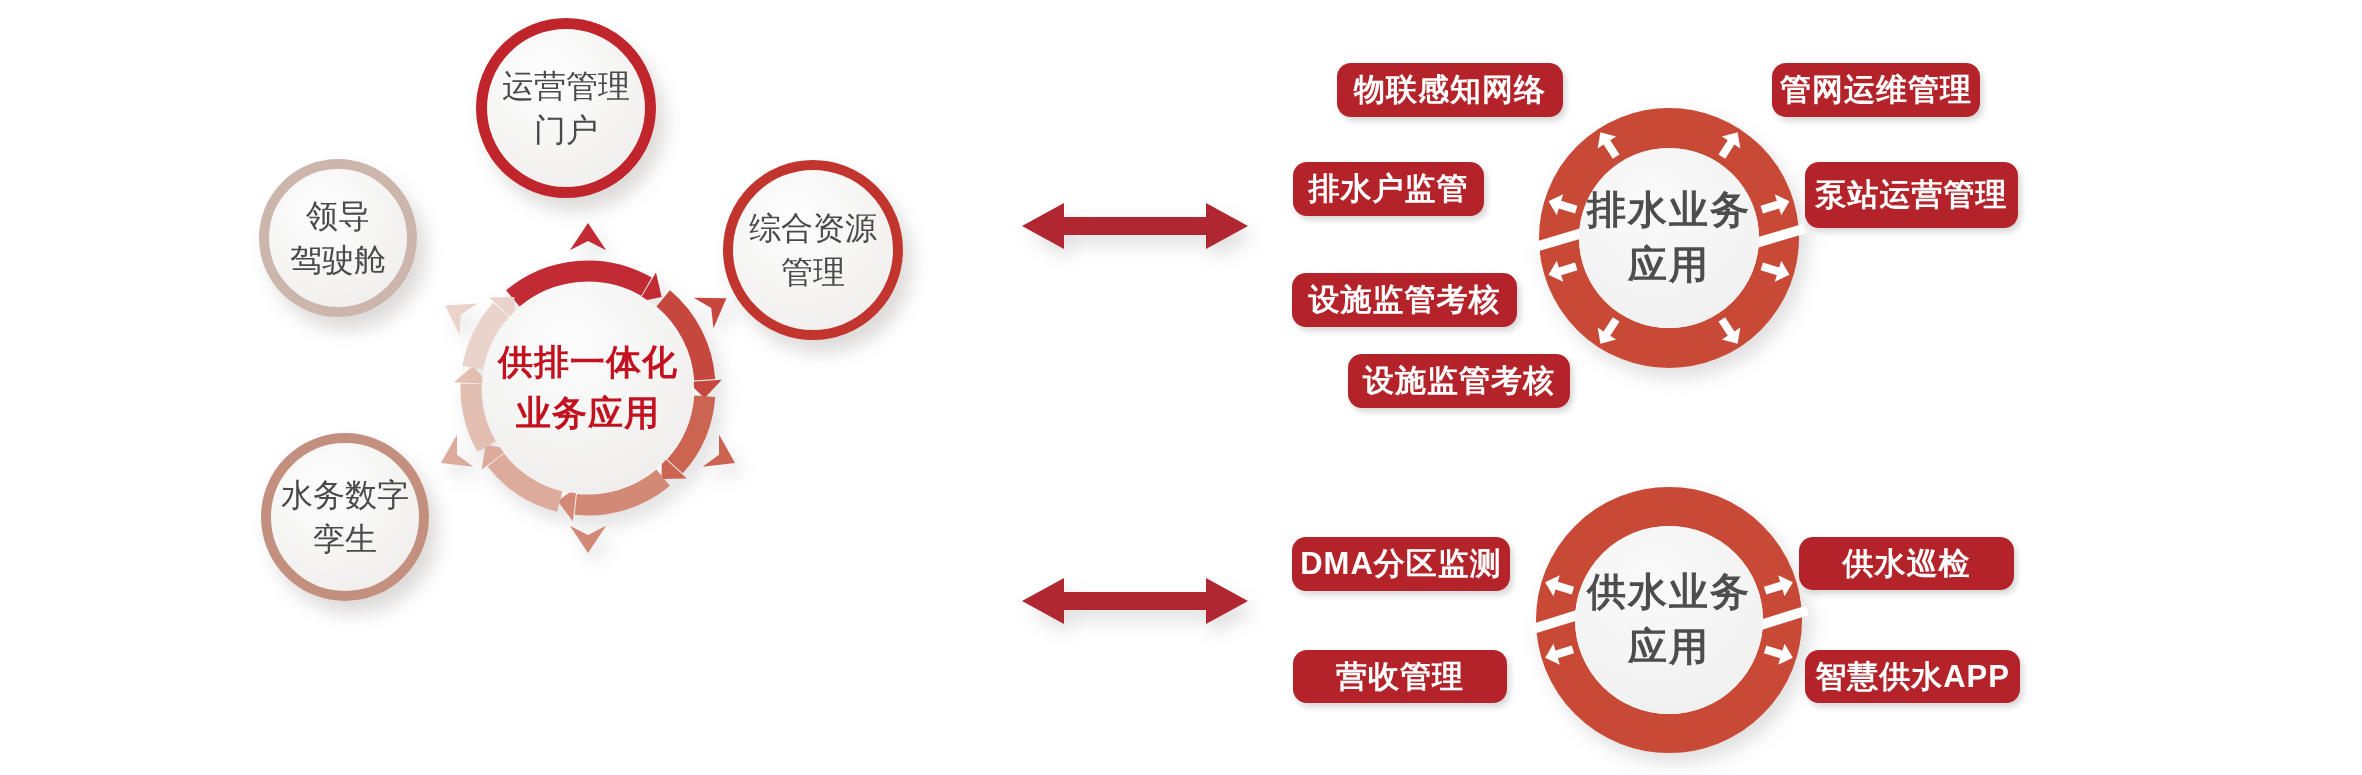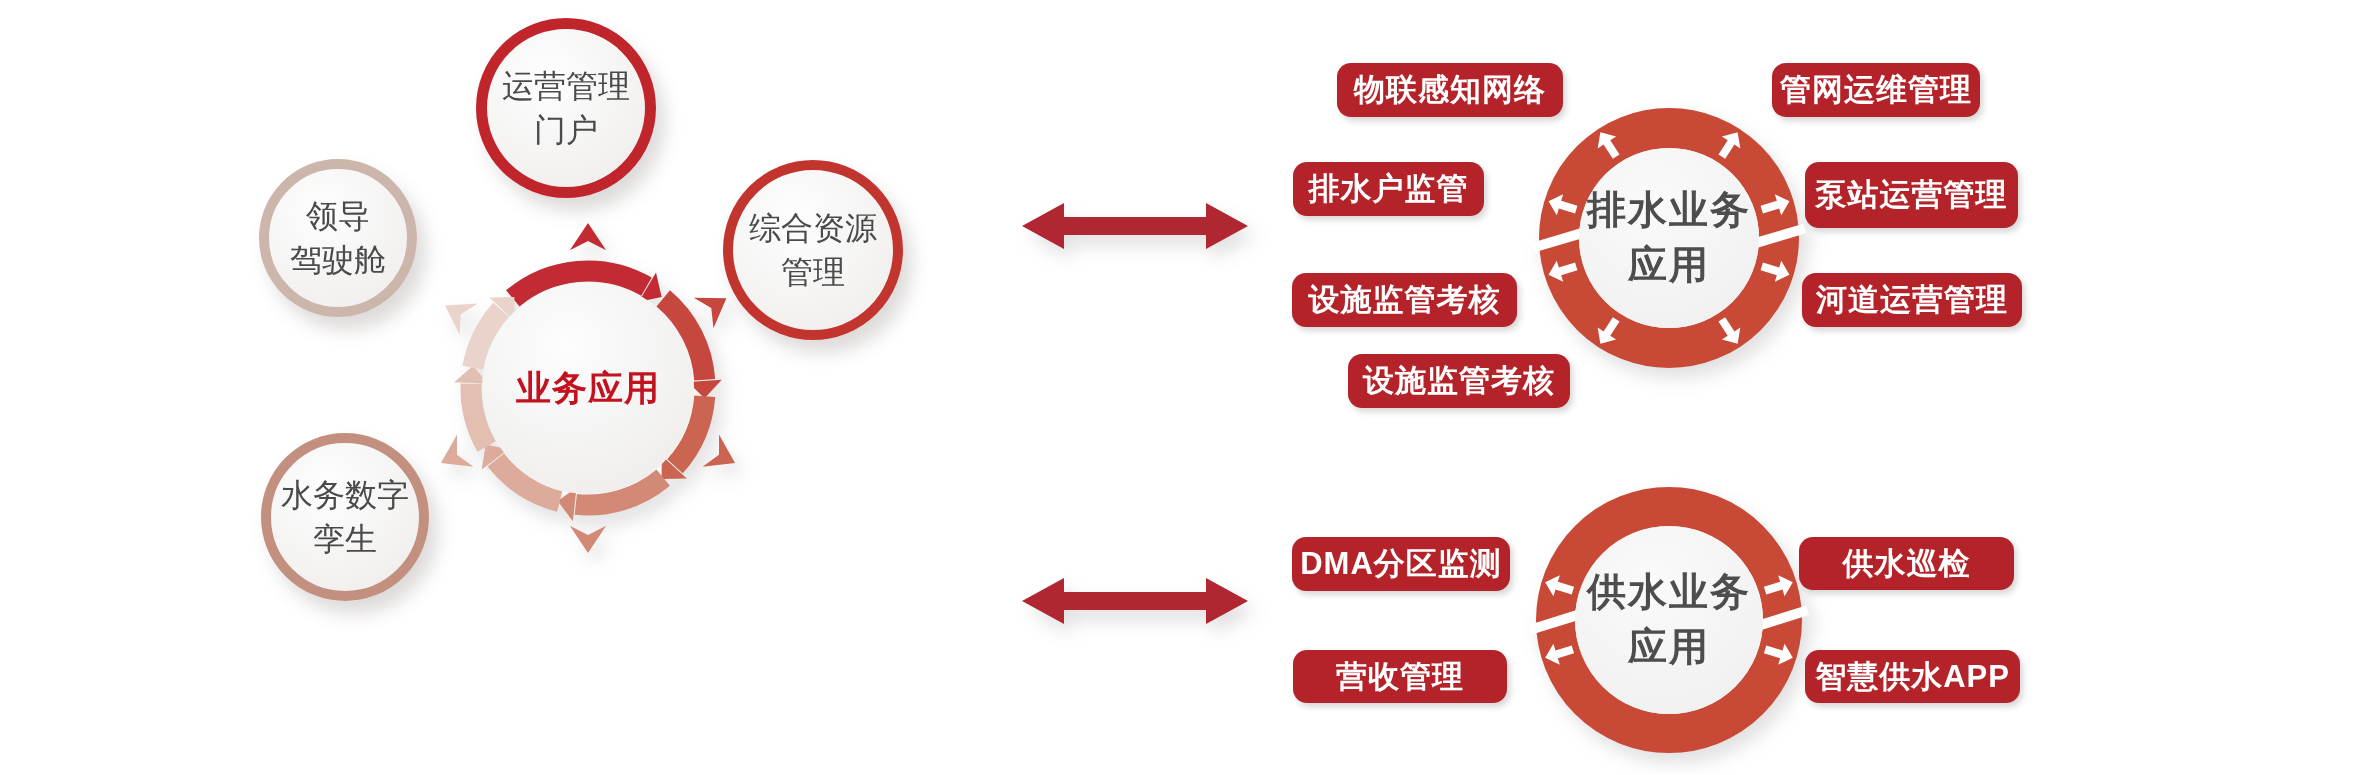--- a/index.html
+++ b/index.html
@@ -80,20 +80,21 @@
       <polygon points="0,-16 11,-4 4,-4 4,13 -4,13 -4,-4 -11,-4" fill="#ffffff" transform="translate(1560.4594101981954,586.8158115139694) rotate(-73)"></polygon>
       <polygon points="0,-16 11,-4 4,-4 4,13 -4,13 -4,-4 -11,-4" fill="#ffffff" transform="translate(1777.5405898018046,586.8158115139694) rotate(73)"></polygon>
       <polygon points="0,-16 11,-4 4,-4 4,13 -4,13 -4,-4 -11,-4" fill="#ffffff" transform="translate(1560.4594101981954,653.1841884860306) rotate(-107)"></polygon>
       <polygon points="0,-16 11,-4 4,-4 4,13 -4,13 -4,-4 -11,-4" fill="#ffffff" transform="translate(1777.5405898018046,653.1841884860306) rotate(107)"></polygon>
       <polygon points="1022,226 1064,203 1064,217 1206,217 1206,203 1248,226 1206,249 1206,235 1064,235 1064,249" fill="#b02731"></polygon>
       <polygon points="1022,601 1064,578 1064,592 1206,592 1206,578 1248,601 1206,624 1206,610 1064,610 1064,624" fill="#b02731"></polygon>
     </svg>
 
   <div class="hub-inner" style="left:482px;top:282px;width:212px;height:212px;">
     <div class="lbl">
+      <div>供排一体化</div>
       <div>业务应用</div>
     </div>
   </div>
 
   <div class="circle" style="left:476px;top:18px;width:180px;height:180px;border:11px solid #c0252b;">
     <div class="lbl">
       <div>运营管理</div>
       <div>门户</div>
     </div>
   </div>
@@ -128,21 +129,20 @@
     </div>
   </div>
 
   <div class="badge" style="left:1337px;top:63px;width:226px;height:54px;">物联感知网络</div>
   <div class="badge" style="left:1293px;top:162px;width:191px;height:54px;">排水户监管</div>
   <div class="badge" style="left:1292px;top:273px;width:225px;height:54px;">设施监管考核</div>
   <div class="badge" style="left:1348px;top:354px;width:222px;height:54px;">设施监管考核</div>
 
   <div class="badge" style="left:1772px;top:63px;width:208px;height:54px;">管网运维管理</div>
   <div class="badge" style="left:1805px;top:162px;width:213px;height:66px;">泵站运营管理</div>
-  <div class="badge" style="left:1802px;top:273px;width:220px;height:54px;">河道运营管理</div>
 
   <div class="ring-label" style="left:1575px;top:526px;width:188px;height:188px;">
     <div class="lbl">
       <div>供水业务</div>
       <div>应用</div>
     </div>
   </div>
 
   <div class="badge" style="left:1292px;top:537px;width:218px;height:54px;">DMA分区监测</div>
   <div class="badge" style="left:1293px;top:650px;width:214px;height:53px;">营收管理</div>

